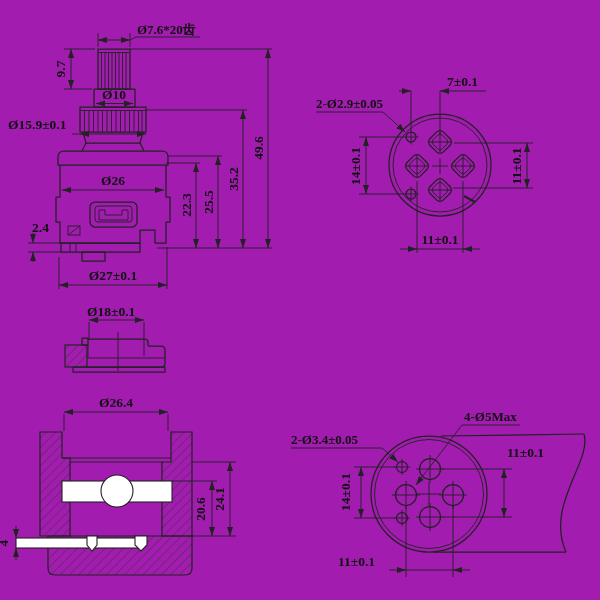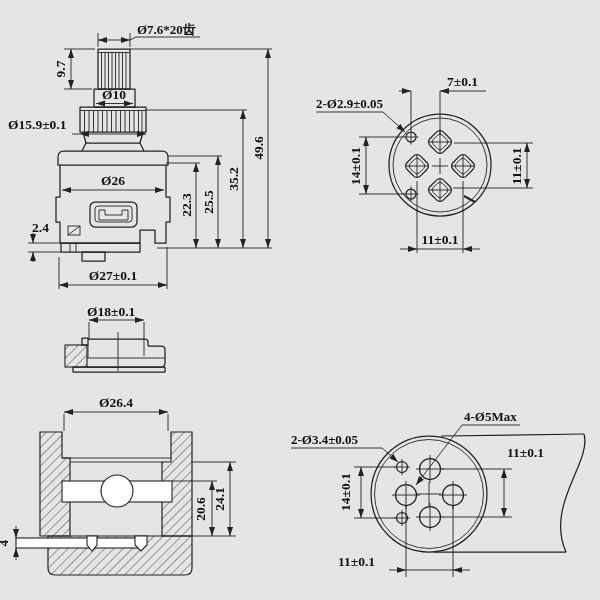--- a/index.html
+++ b/index.html
@@ -1,16 +1,16 @@
 <!DOCTYPE html>
 <html><head>
 <meta charset="utf-8">
 <style>
   html,body{margin:0;padding:0;background:#fff;}
-  .page{width:600px;height:600px;background:#e5e5e5;position:relative;font-family:"Liberation Serif",serif;}
+  .page{width:600px;height:600px;background:#a21caf;position:relative;font-family:"Liberation Serif",serif;}
   svg{display:block;}
   .ol{stroke:#222;stroke-width:1.25;fill:none;stroke-linejoin:round;}
   .tl{stroke:#222;stroke-width:0.9;fill:none;}
   .dl{stroke:#222;stroke-width:0.9;fill:none;}
   .wf{fill:#fff;stroke:#222;stroke-width:1.1;}
   .dim{font-family:"Liberation Serif",serif;font-size:13.5px;font-weight:700;fill:#111;}
   .dims{font-family:"Liberation Serif",serif;font-size:13px;font-weight:700;fill:#111;}
 </style>
 </head>
 <body>

